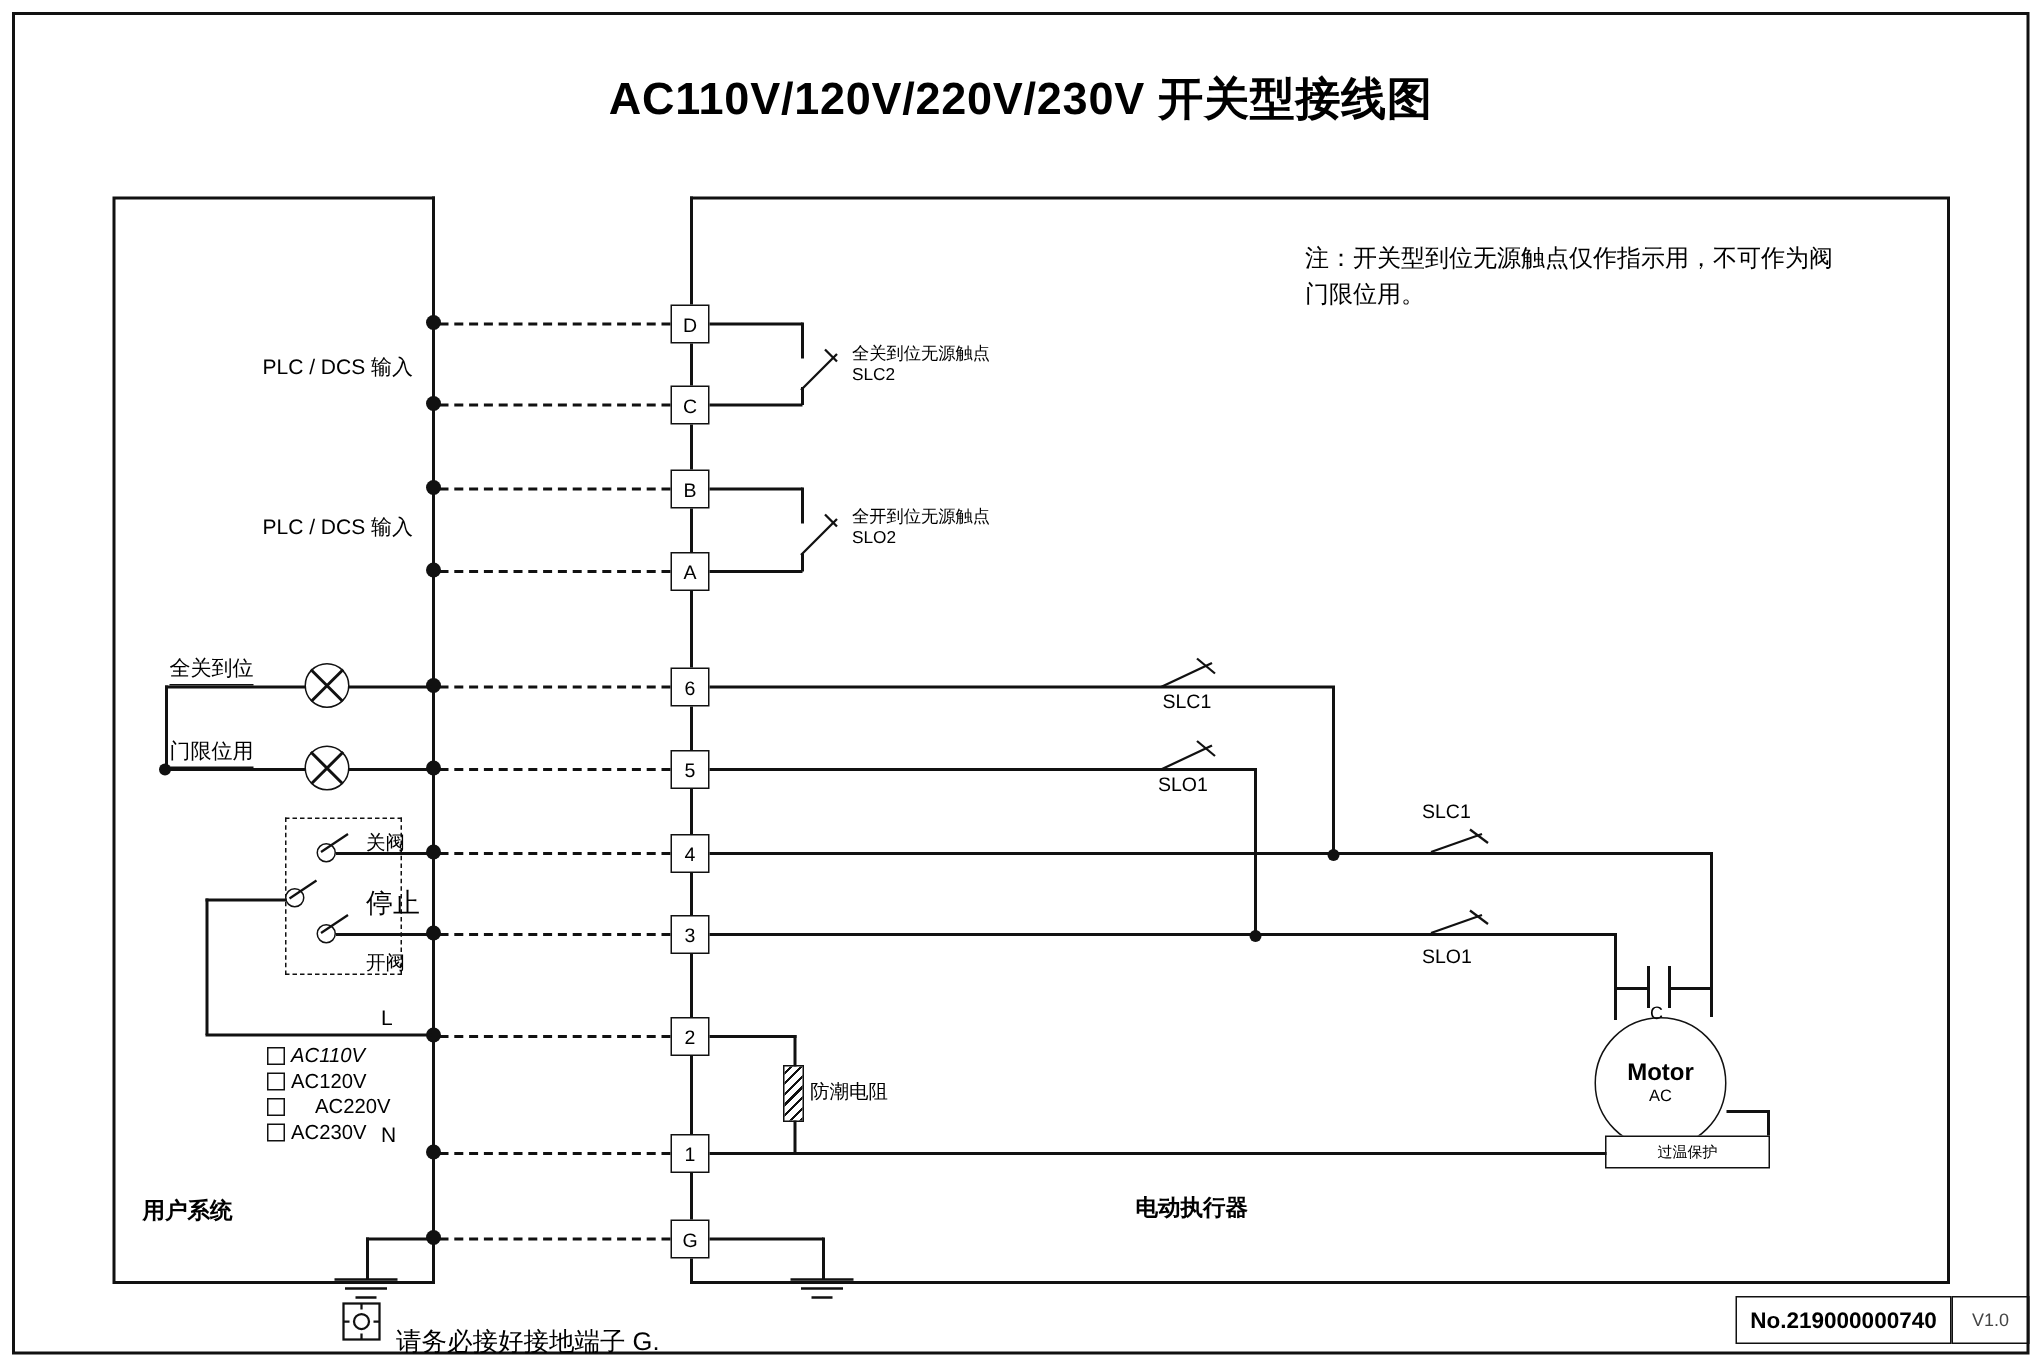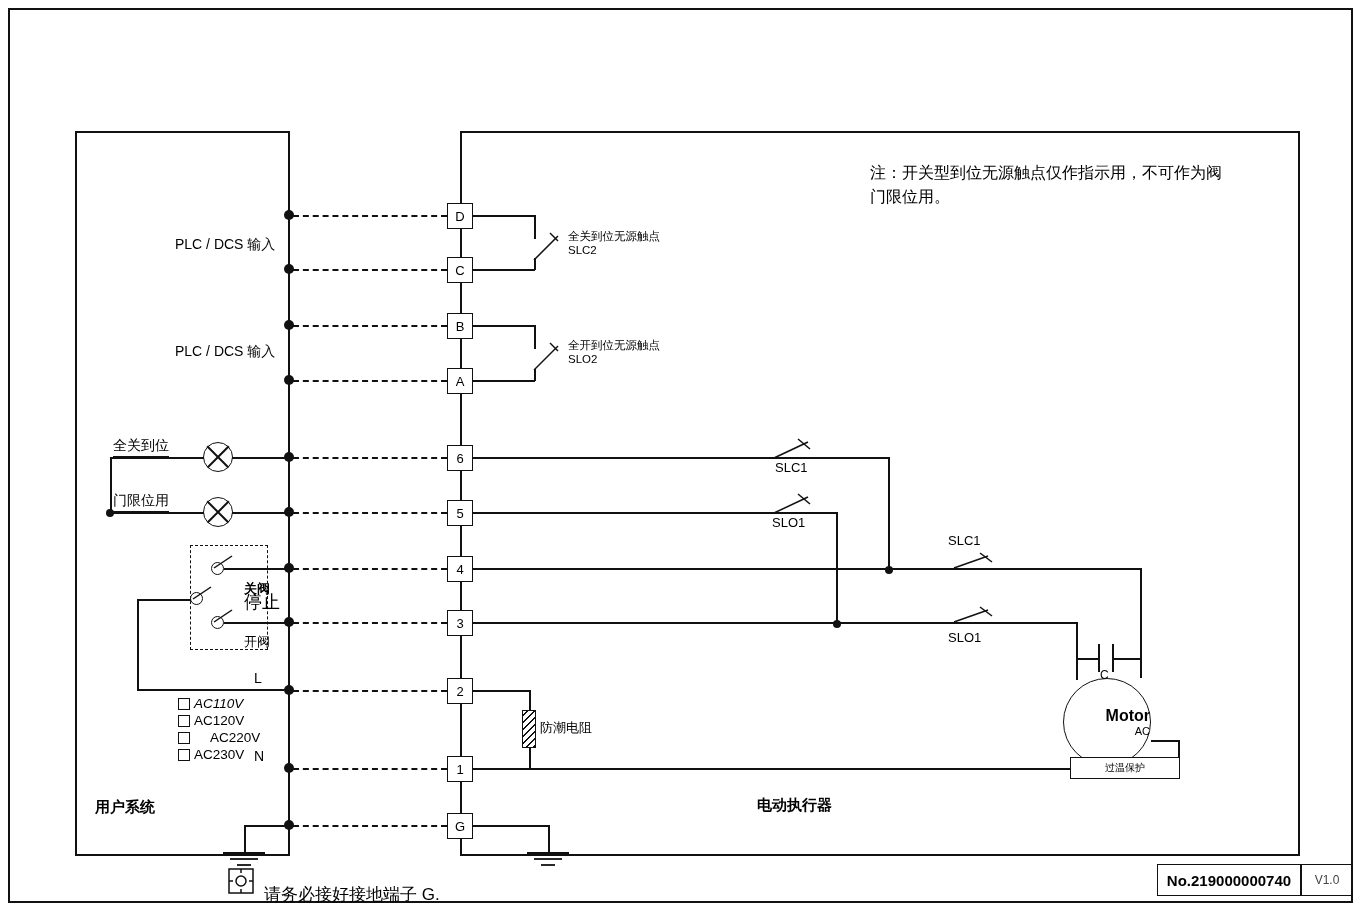--- a/index.html
+++ b/index.html
@@ -23,21 +23,21 @@
   .lamp:after{transform:rotate(-45deg);}
   .lbl{position:absolute;font-size:14px;white-space:nowrap;}
   .lbl-sm{position:absolute;font-size:11.5px;white-space:nowrap;line-height:1.25;}
   .lbl-ul{position:absolute;font-size:14px;white-space:nowrap;border-bottom:1.5px solid #111;padding-bottom:1px;}
   .big{position:absolute;font-size:15px;font-weight:700;white-space:nowrap;}
   .note{position:absolute;font-size:16px;line-height:1.5;white-space:pre-line;}
   .dashbox{position:absolute;border:1.5px dashed #111;box-sizing:border-box;}
   .circ{position:absolute;width:13px;height:13px;border-radius:50%;border:1.5px solid #111;box-sizing:border-box;background:#fff;}
   .sw{position:absolute;width:46px;height:20px;}
   .motor{position:absolute;width:88px;height:88px;border-radius:50%;border:1.5px solid #111;box-sizing:border-box;
-         display:flex;flex-direction:column;align-items:flex-end;justify-content:center;}
+         display:flex;flex-direction:column;align-items:center;justify-content:center;}
   .motor .m1{font-size:16px;font-weight:600;}
   .motor .m2{font-size:11px;}
   .chk{position:absolute;width:12px;height:12px;border:1.5px solid #111;box-sizing:border-box;background:#fff;}
   .volt{position:absolute;font-size:13.5px;white-space:nowrap;}
   .res{position:absolute;width:14px;height:38px;border:1.5px solid #111;box-sizing:border-box;background:
         repeating-linear-gradient(-45deg,#111 0 1.5px,#fff 1.5px 5px);}
   .gnd{position:absolute;}
   .footer-note{position:absolute;font-size:17px;white-space:nowrap;margin-top:12px;}
   .sn{position:absolute;border:1.5px solid #111;box-sizing:border-box;display:flex;align-items:center;
       justify-content:center;font-size:15px;font-weight:700;}
@@ -46,20 +46,21 @@
   .ovl{position:absolute;border:1.5px solid #111;box-sizing:border-box;display:flex;align-items:center;
        justify-content:center;font-size:10px;background:#fff;}
 </style>
 </head>
 <body>
 
 <div id="page">
 
   <div class="frame"></div>
 
+  <div class="title">AC110V/120V/220V/230V 开关型接线图</div>
 
   <div class="box" style="left:75px;top:131px;width:215px;height:725px;"></div>
   <div class="box" style="left:460px;top:131px;width:840px;height:725px;"></div>
 
   <div class="ln v" style="left:288px;top:131px;height:725px;"></div>
 
   <div class="ln v" style="left:460px;top:131px;height:725px;"></div>
 
   <div class="note" style="left:838px;top:161px;width:440px;margin-left:32px;">注：开关型到位无源触点仅作指示用，不可作为阀
         门限位用。</div>
@@ -134,21 +135,21 @@
   <div class="lbl-ul" style="left:113px;top:492px;">门限位用</div>
   <div class="lamp" style="left:203px;top:497px;"></div>
   <div class="ln hthin" style="left:110px;top:512px;width:94px;"></div>
   <div class="ln hthin" style="left:232px;top:512px;width:56px;"></div>
   <div class="dotsm" style="left:106px;top:509px;"></div>
 
   <div class="dashbox" style="left:190px;top:545px;width:78px;height:105px;"></div>
   <div class="circ" style="left:211px;top:562px;"></div>
   <div class="circ" style="left:190px;top:592px;"></div>
   <div class="circ" style="left:211px;top:616px;"></div>
-  <div class="lbl" style="left:244px;top:580px;font-size:13px;font-weight:bold;">关阀</div>
+  <div class="lbl" style="left:244px;top:553px;font-size:13px;">关阀</div>
   <div class="lbl" style="left:244px;top:590px;font-size:18px;">停止</div>
   <div class="lbl" style="left:244px;top:633px;font-size:13px;">开阀</div>
 
   <div class="ln hthin" style="left:224px;top:568px;width:64px;"></div>
   <div class="ln hthin" style="left:224px;top:622px;width:64px;"></div>
   <div class="ln hthin" style="left:137px;top:599px;width:54px;"></div>
   <div class="ln vthin" style="left:137px;top:599px;height:91px;"></div>
   <div class="ln hthin" style="left:137px;top:689px;width:151px;"></div>
 
   <svg style="position:absolute;left:210px;top:552px;width:24px;height:18px;">

